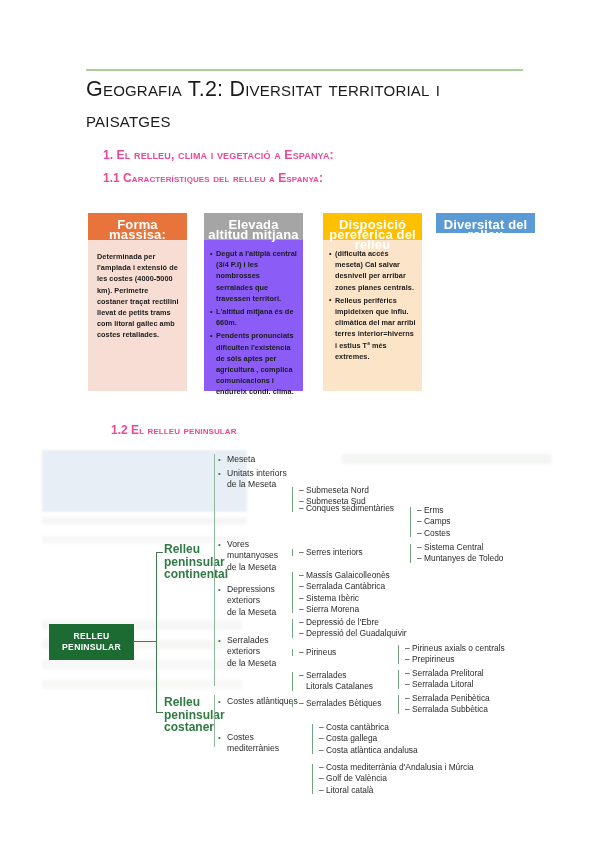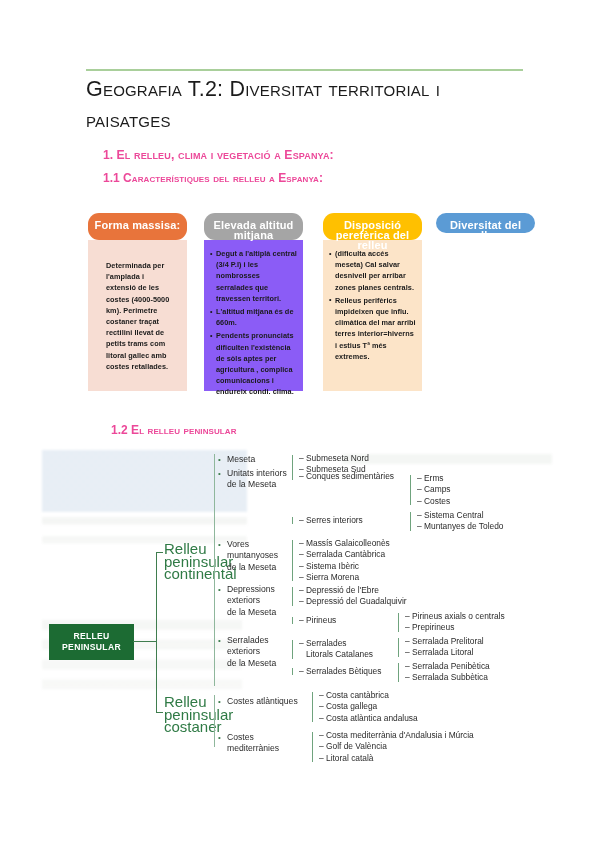--- a/index.html
+++ b/index.html
@@ -51,27 +51,26 @@
 
   
   .boxes{position:absolute;left:88px;top:213px;width:446px;height:178px;}
   .box{position:absolute;top:0;width:99px;}
   .box.b1{left:0;}
   .box.b2{left:116px;}
   .box.b3{left:235px;}
   .box.b4{left:348px;}
   .box-head{
     color:#ffffff;font-weight:bold;
-    font-size:11px;line-height:10px;
+    font-size:13px;line-height:10px;
     text-align:center;
     padding:7px 4px 7px;
     min-height:13px;
     box-sizing:border-box;
     letter-spacing:.15px;
-    border-radius:11px;
   }
   .box.b1 .box-head{background:#e8743b;height:27px;}
   .box.b2 .box-head{background:#a5a5a5;height:27px;}
   .box.b3 .box-head{background:#ffc000;height:27px;}
   .box.b4 .box-head{background:#5b9bd5;height:20px;}
   .box-body{
     font-size:7.3px;line-height:11.2px;
     color:#1a1a1a;font-weight:bold;
     padding:8px 5px 8px 6px;
     box-sizing:border-box;
@@ -80,21 +79,21 @@
   }
   .box.b1 .box-body{background:#f7ddd3;}
   .box.b2 .box-body{background:#8b5cf6;}
   .box.b3 .box-body{background:#fce4c8;}
   .box.b4 .box-body{background:#d9e2f0;}
   .box-body ul{margin:0;padding:0;list-style:none;}
   .box-body li{position:relative;padding-left:6px;margin-bottom:2px;}
   .box-body li:before{
     content:"\2022";position:absolute;left:0;top:-0.5px;font-size:7px;
   }
-  .box-body p{margin:12px;}
+  .box-body p{margin:3px;}
 
   
   .diagram{
     position:absolute;left:42px;top:450px;width:515px;height:322px;
   }
   .scan-bleed{
     position:absolute;left:0;top:0;width:205px;height:118px;
     background:
       linear-gradient(180deg,rgba(224,233,242,.75) 0 52%,rgba(255,255,255,0) 53%),
       linear-gradient(180deg,rgba(0,0,0,0) 0 56%,rgba(203,209,200,.20) 58% 62%,rgba(0,0,0,0) 64%),
@@ -126,43 +125,43 @@
   }
 
   
   .conn{position:absolute;background:#3f7d4e;}
   .conn.h{height:1px;}
   .conn.v{width:1px;}
 
   
   .lvl1{
     position:absolute;
-    color:#2f7a45;font-weight:normal;
-    font-size:15px;line-height:12.6px;
+    color:#2f7a45;font-weight:bold;
+    font-size:12px;line-height:12.6px;
   }
   .lvl1.continental{left:122px;top:93px;width:72px;}
   .lvl1.costaner{left:122px;top:246px;width:72px;}
 
   
   .lvl2{
     position:absolute;left:176px;top:0;width:88px;
     font-size:8.6px;line-height:11.4px;color:#2b2b2b;
   }
   .l2item{position:absolute;padding-left:9px;}
   .l2item:before{
     content:"\2022";position:absolute;left:0;top:-0.5px;
     color:#3f7d4e;font-size:8px;
   }
 
   
   .lvl3{
     position:absolute;
     font-size:8.4px;line-height:11.3px;color:#2b2b2b;
   }
-  .l3group{position:absolute;padding-left:7px;}
+  .l3group{position:absolute;padding-left:7px;margin-top:32px;}
   .l3group:before{
     content:"";position:absolute;left:0;top:1.5px;bottom:2px;width:1.2px;
     background:#6fa37d;
   }
   .l3group .row{white-space:nowrap;}
   .l3group .row .dash{display:inline-block;width:7px;}
   .l3group .row .cont{display:block;padding-left:7px;}
 </style>
 </head>
 <body>

